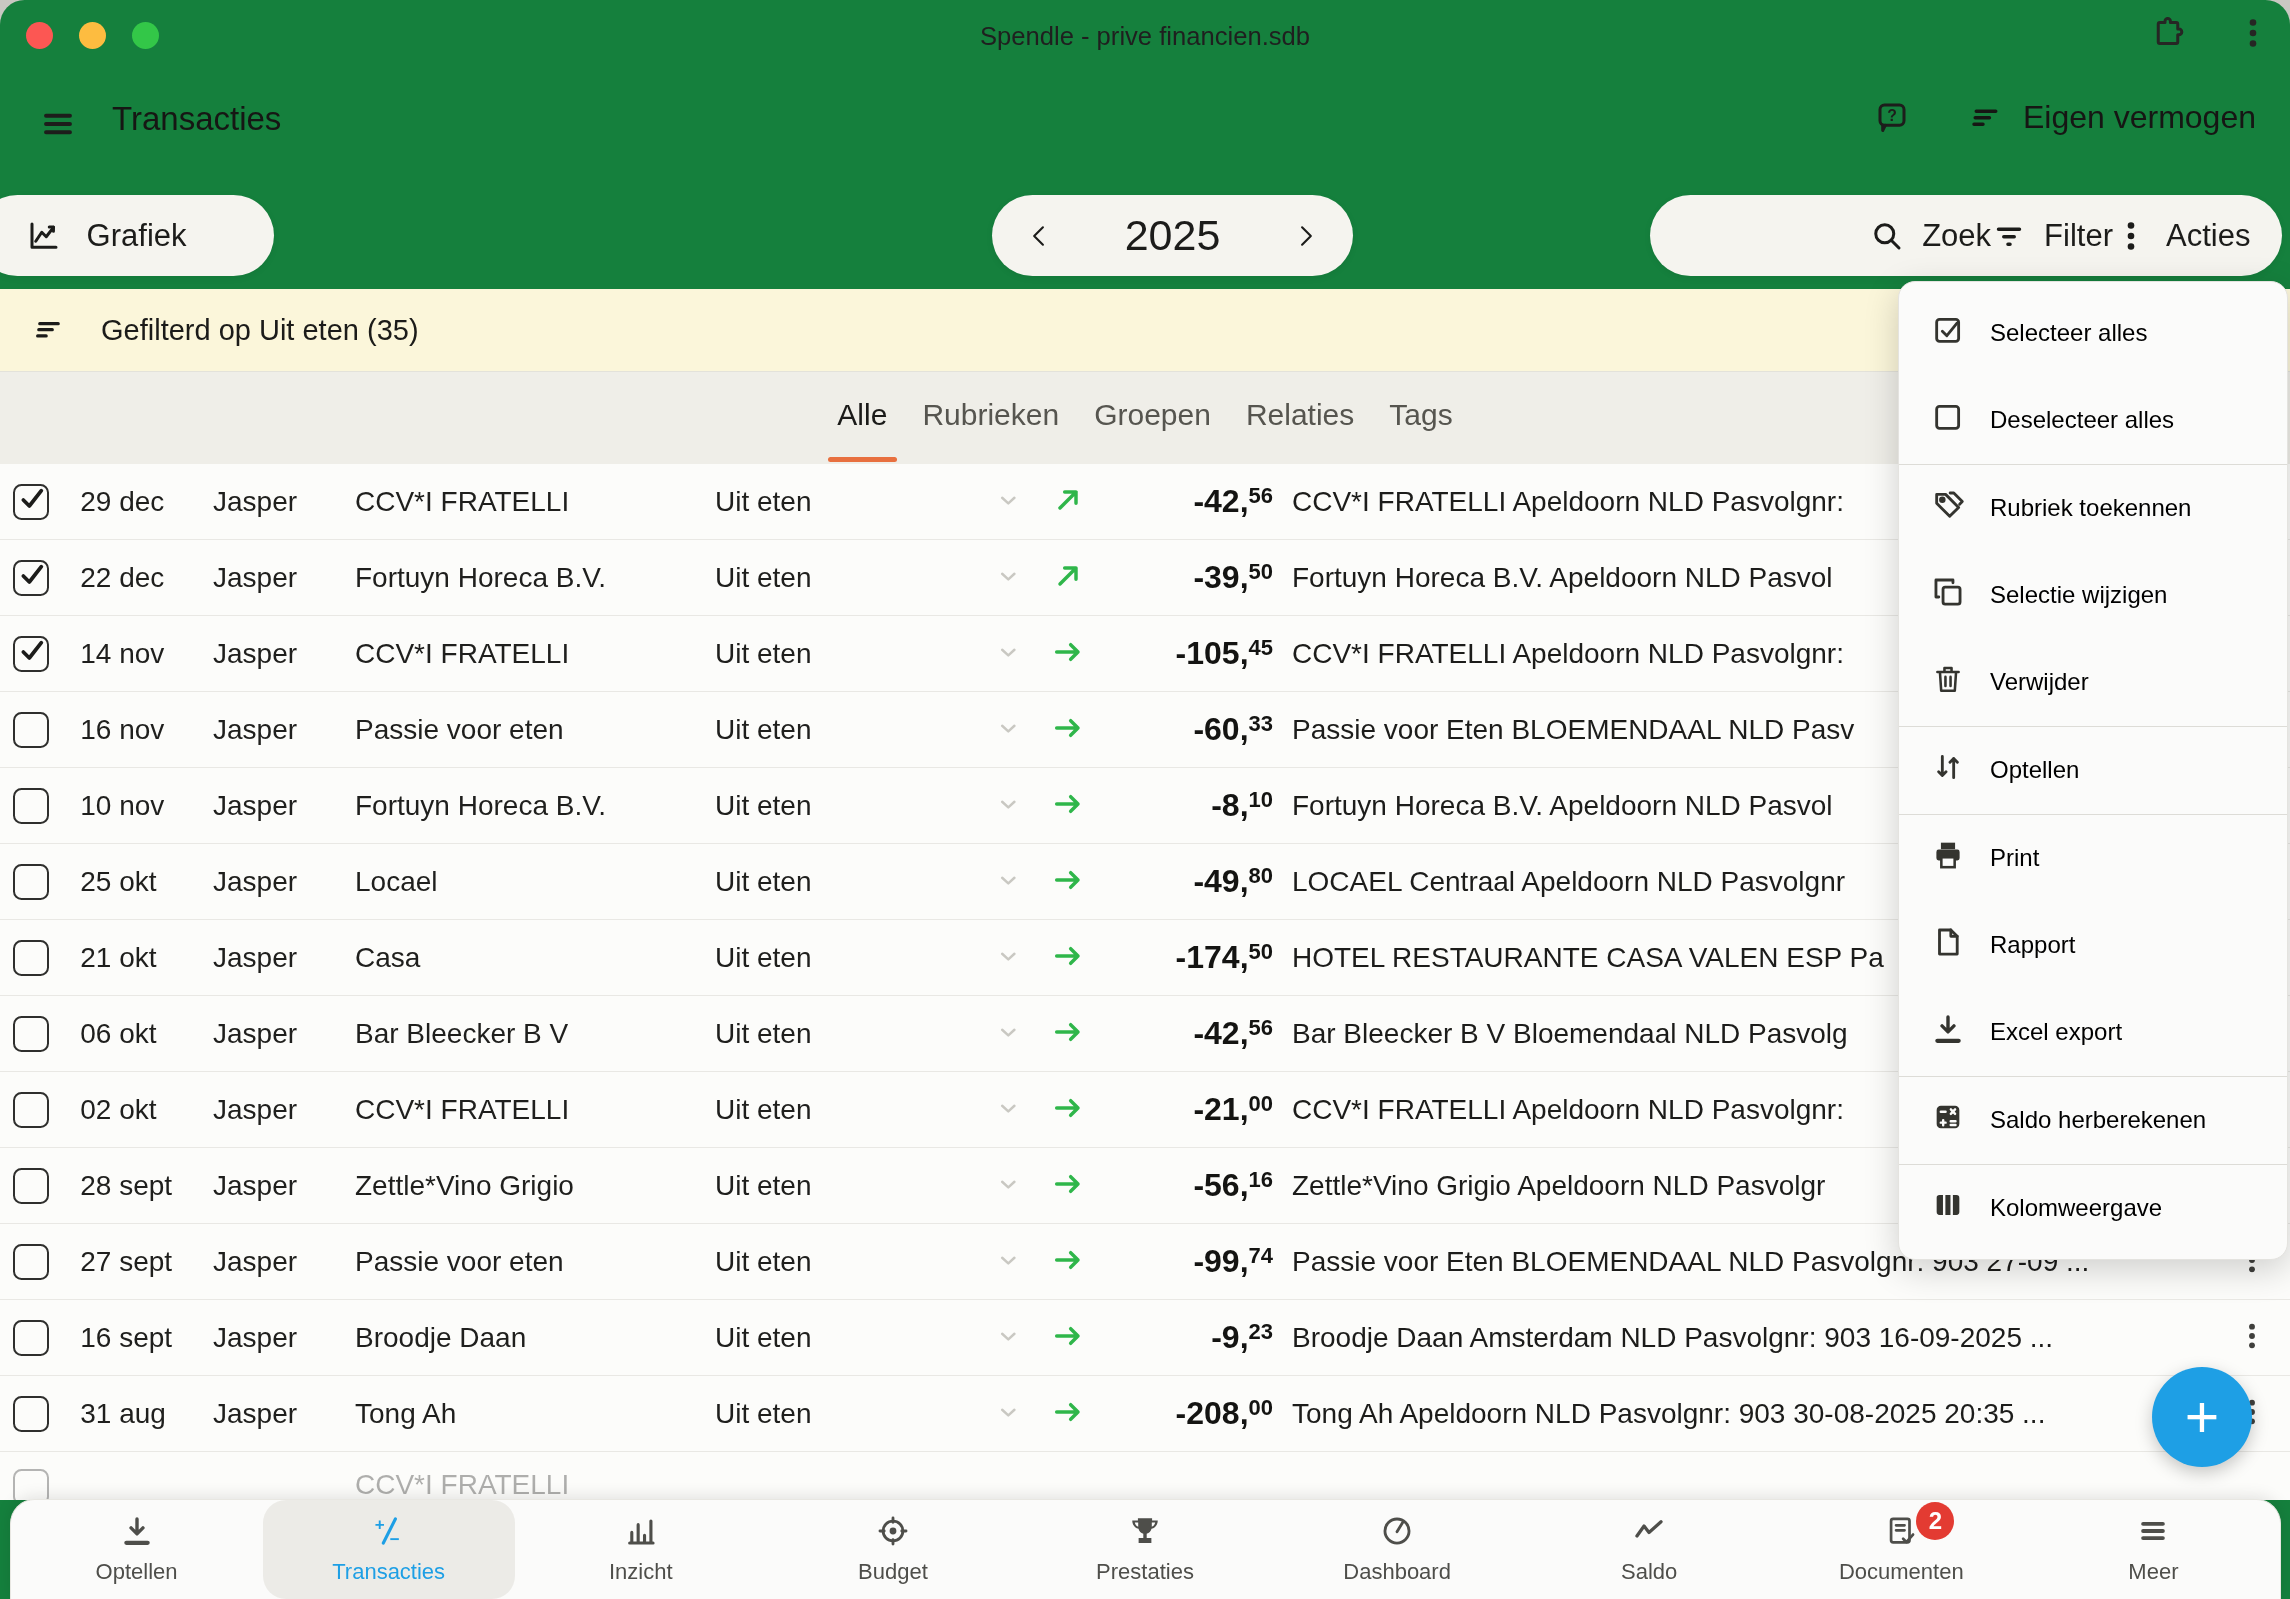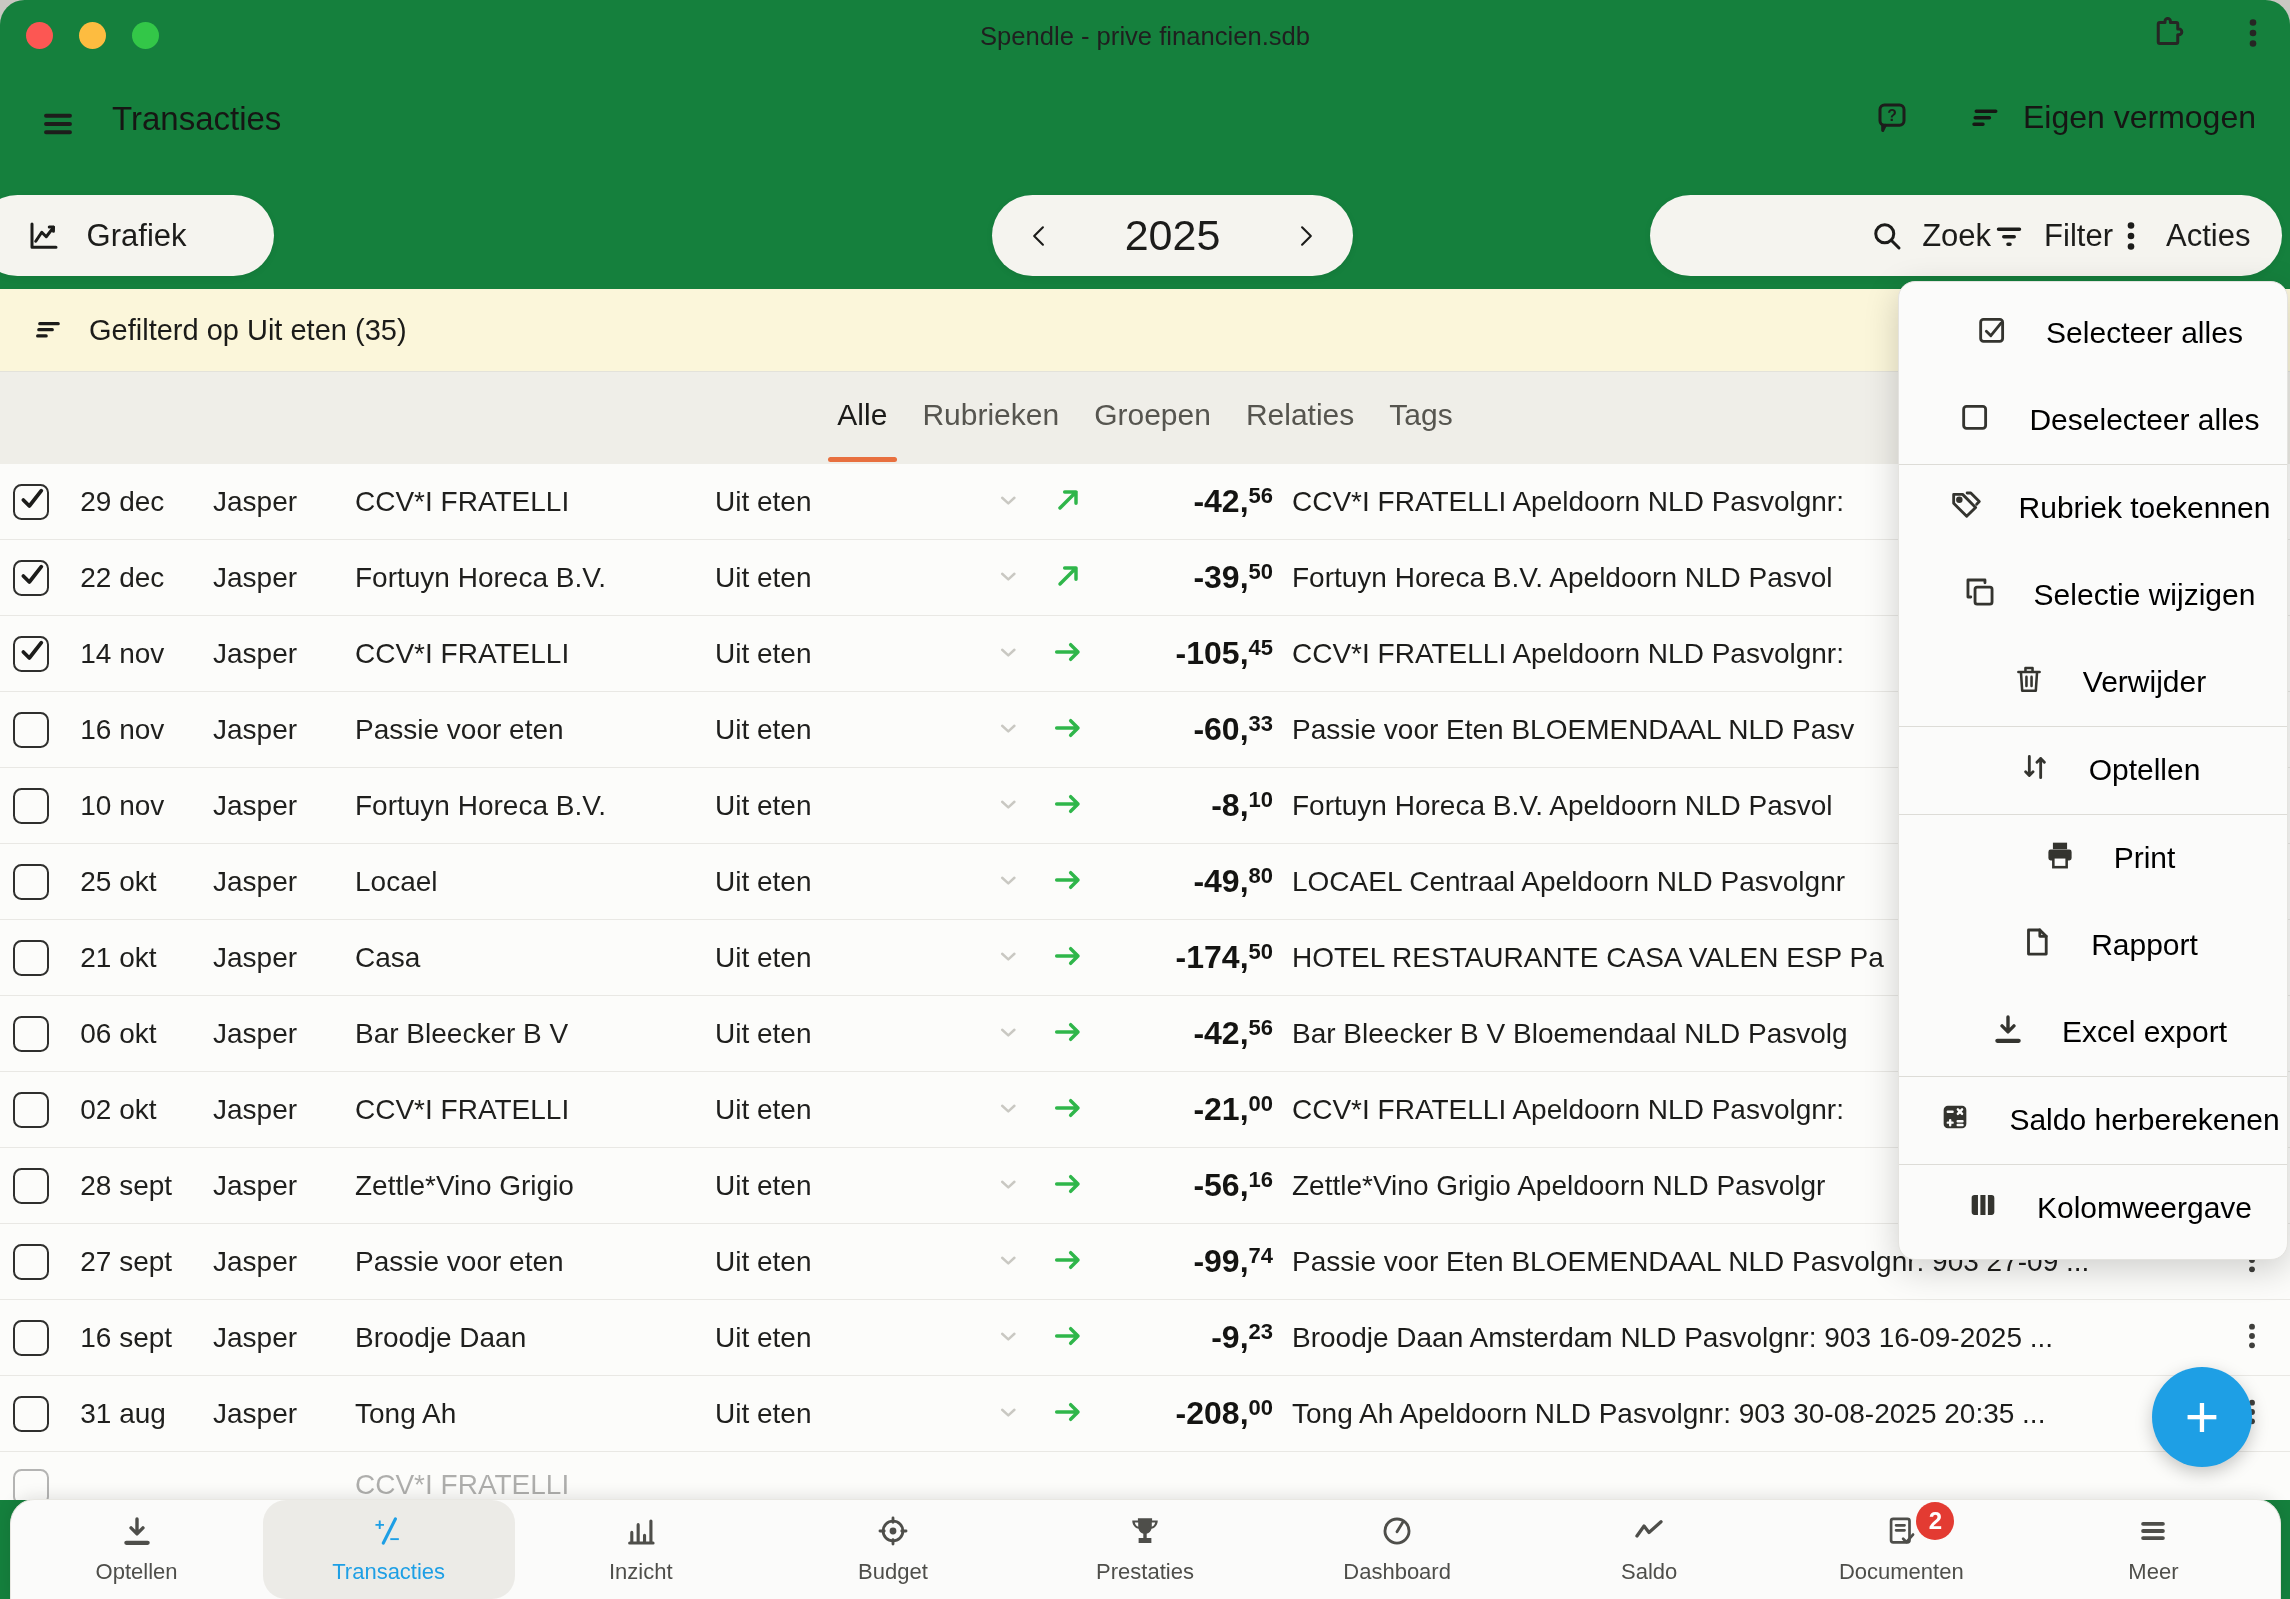--- a/index.html
+++ b/index.html
@@ -28,21 +28,21 @@
   .pill{position:absolute;top:13.2px;height:81px;background:#F5F4EF;border-radius:41px;box-shadow:0 1.9px 7.6px rgba(0,0,0,.07);display:flex;align-items:center;font-size:31px;color:#1c1c1a;}
   .pill svg{width:36px;height:36px;flex:0 0 auto;}
   .pill-graph{left:-23px;width:248px;padding-left:49px;gap:24.6px;}
   .pill-year{left:992px;width:293px;justify-content:space-between;padding:0 34px;}
   .pill-year .year{font-size:43px;}
   .pill-year svg{width:28px;height:28px;}
   .pill-actions{right:7.6px;width:568px;justify-content:flex-end;padding:0 32px;}
   .pill-seg{display:flex;align-items:center;gap:17px;cursor:pointer;}
 
   
-  .banner{position:absolute;top:289px;left:0;right:0;height:83px;background:#FBF6DA;border-bottom:0.9px solid #E3E2DA;display:flex;align-items:center;gap:23px;padding-left:32px;box-sizing:border-box;font-size:29px;color:#1b1b19;}
+  .banner{position:absolute;top:289px;left:0;right:0;height:83px;background:#FBF6DA;border-bottom:0.9px solid #E3E2DA;display:flex;align-items:center;gap:35px;padding-left:32px;box-sizing:border-box;font-size:29px;color:#1b1b19;}
   .banner svg{width:34px;height:34px;}
 
   
   .tabs{position:absolute;top:372px;left:0;right:0;height:92px;background:#EFEEE8;display:flex;justify-content:center;align-items:center;gap:35px;}
   .tab{font-size:30px;color:#56554F;position:relative;padding-bottom:5.7px;cursor:pointer;}
   .tab.active{color:#1b1b19;}
   .tab.active::after{content:"";position:absolute;left:-9.5px;right:-9.5px;bottom:-24.6px;height:5.7px;border-radius:2.8px;background:var(--accent-orange);}
 
   
   .table{position:absolute;top:464px;left:0;right:0;bottom:99px;background:#FCFCFA;overflow:hidden;}
@@ -59,22 +59,22 @@
   .amount .cents{font-size:22px;position:relative;top:-9.5px;}
   .desc{font-size:28px;color:#1c1c1a;padding-left:19px;white-space:nowrap;overflow:hidden;}
   .kebab{justify-self:center;color:#3f3f3c;cursor:pointer;}
   .kebab svg{width:32px;height:32px;}
   .row.partial{height:52px;border-bottom:none;opacity:.35;align-items:start;padding-top:17px;box-sizing:border-box;}
 
   
   .menu{position:absolute;top:281px;left:1898px;width:388px;background:#FBFBFA;border:0.9px solid #E4E3DF;border-radius:17px;box-shadow:0 9.5px 34px rgba(0,0,0,.18);z-index:40;padding:7.6px 0;}
   .menu-group{border-bottom:0.9px solid #DDDCD7;}
   .menu-group:last-child{border-bottom:none;}
-  .menu-item{height:87px;display:flex;align-items:center;gap:37px;padding-left:32px;font-size:30px;color:#29292
-7;cursor:pointer;justify-content:center;}
+  .menu-item{height:87px;display:flex;align-items:center;gap:25px;padding-left:32px;font-size:24px;color:#29292
+7;cursor:pointer;}
   .menu-item svg{width:34px;height:34px;flex:0 0 auto;color:#34342F;}
 
   
   .nav{position:absolute;left:9.5px;right:9.5px;bottom:0;height:99px;background:#FBFBFA;border:0.9px solid #E8E7E2;border-bottom:none;border-radius:24.6px 24.6px 0 0;box-shadow:0 -2.8px 15px rgba(0,0,0,.10);display:flex;z-index:50;}
   .nav-item{flex:1;display:flex;flex-direction:column;align-items:center;justify-content:center;gap:7.6px;color:#4E4E4A;border-radius:23px;cursor:pointer;position:relative;}
   .nav-item svg{width:34px;height:34px;}
   .nav-item .nav-label{font-size:22px;}
   .nav-item.active{background:#ECEBE7;color:var(--accent-blue);}
   .nav-badge{position:absolute;top:1.9px;left:calc(50% + 15px);min-width:38px;height:38px;border-radius:19px;background:var(--badge-red);color:#fff;font-size:24px;font-weight:bold;display:flex;align-items:center;justify-content:center;}
 

